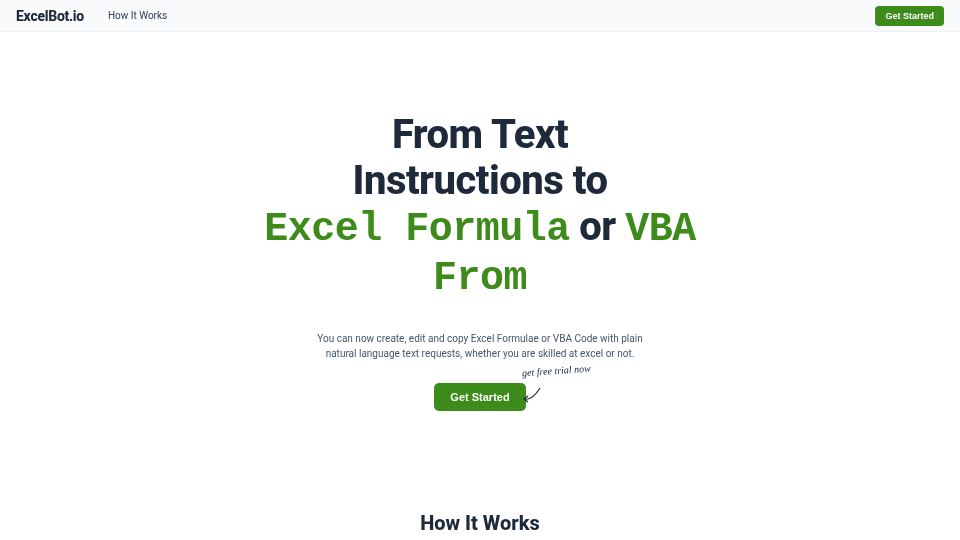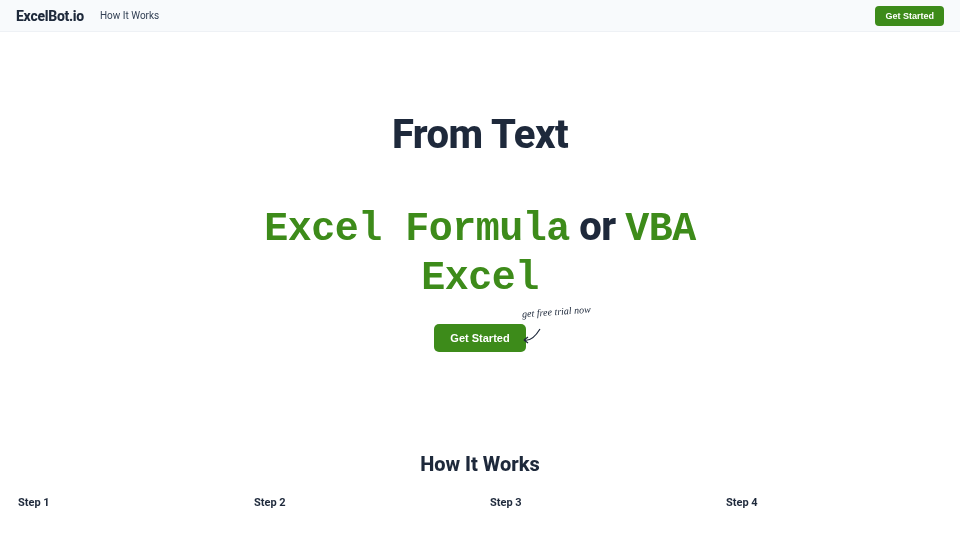--- a/index.html
+++ b/index.html
@@ -1,18 +1,18 @@
 <!DOCTYPE html>
 <html><head>
 <meta charset="utf-8">
 <style>
 * { margin: 0; padding: 0; box-sizing: border-box; }
 body { font-family: -apple-system, BlinkMacSystemFont, "Segoe UI", Roboto, Helvetica, Arial, sans-serif; background: #fff; color: #1e293b; width: 960px; height: 540px; overflow: hidden; }
 .navbar { height: 32px; background: #f8fafc; border-bottom: 1px solid #eef1f5; display: flex; align-items: center; padding: 0 16px; justify-content: space-between; }
-.nav-left { display: flex; align-items: center; gap: 16px; }
+.nav-left { display: flex; align-items: center; gap: 24px; }
 .logo { font-weight: 800; font-size: 14px; color: #1e293b; letter-spacing: -0.3px; }
 .logo .x { display: inline-block; position: relative; }
 .nav-link { font-size: 10px; color: #334155; text-decoration: none; }
 .btn-nav { background: #3d8b1a; color: #fff; font-size: 9px; font-weight: 700; padding: 5px 10px; border-radius: 4px; border: none; cursor: pointer; }
 .hero { text-align: center; padding-top: 80px; }
 .hero h1 { font-size: 40px; font-weight: 800; line-height: 1.15; color: #1e293b; letter-spacing: -0.5px; }
 .hero h1 .green { color: #3d8b1a; font-family: Liberation Mono, monospace; }
 .subtitle { font-size: 10px; color: #475569; max-width: 340px; margin: 30px auto 0; line-height: 1.45; }
 .cta-wrap { margin-top: 22px; display: inline-block; position: relative; }
 .btn-hero { background: #3d8b1a; color: #fff; font-size: 11px; font-weight: 700; padding: 8px 16px; border-radius: 5px; border: none; cursor: pointer; }
@@ -30,24 +30,25 @@
   <div class="nav-left">
     <span class="logo"><span>E</span><span class="x">x</span><span>celBot.io</span></span>
     <a class="nav-link" href="#">How It Works</a>
   </div>
   <button class="btn-nav">Get Started</button>
 </div>
 
 <div class="hero">
   <h1>
     <span>From Text</span><br>
-    <br>
+    <span>Instructions to</span><br>
     <span class="green">Excel Formula</span><span> or </span><span class="green">VBA</span><br>
-    <span class="green">Excel</span>
+    <span class="green">From</span>
   </h1>
+  <p class="subtitle">You can now create, edit and copy Excel Formulae or VBA Code with plain natural language text requests, whether you are skilled at excel or not.</p>
   <div class="cta-wrap">
     <span class="hint">get free trial now</span>
     <svg class="arrow" width="24" height="22">
       <path d="M20 3 Q 12 16 4 14" stroke="#1e293b" stroke-width="1.2" fill="none"></path>
       <path d="M4 14 L8 11 M4 14 L8 17" stroke="#1e293b" stroke-width="1.2" fill="none"></path>
     </svg>
     <button class="btn-hero">Get Started</button>
   </div>
 </div>
 

